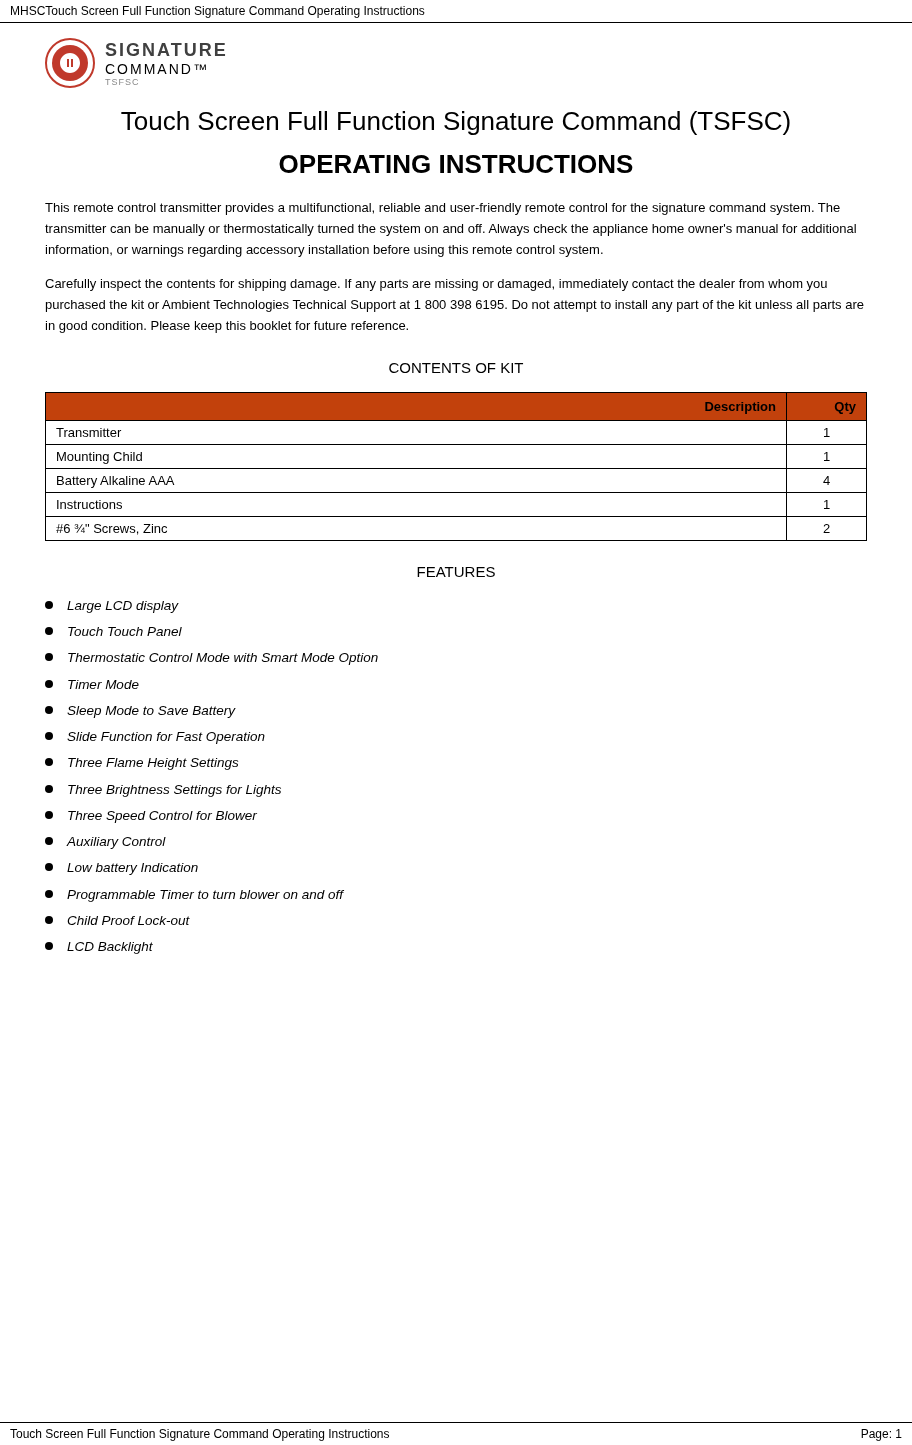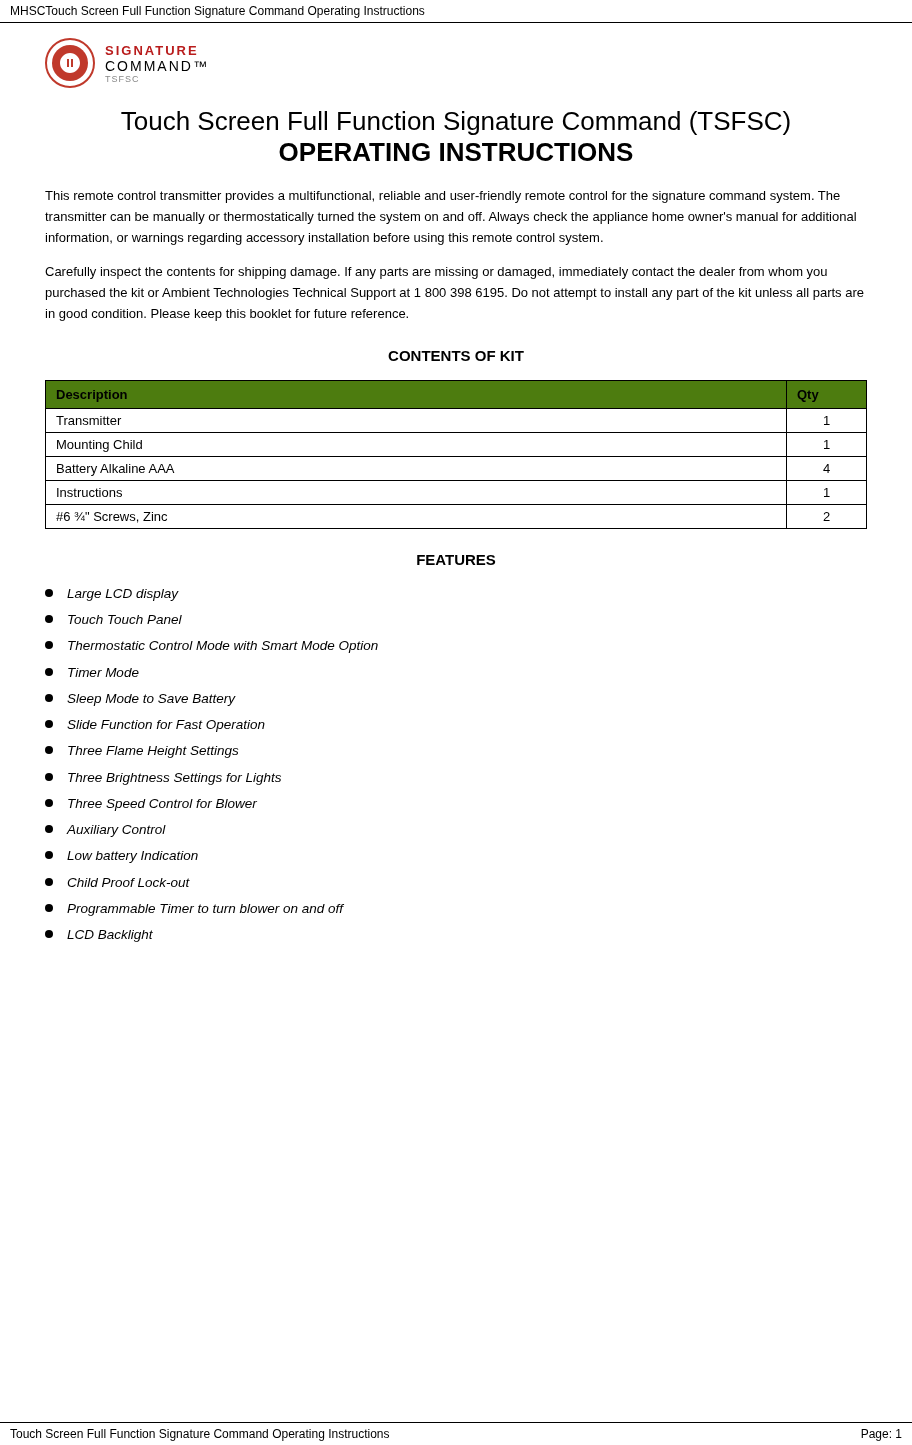--- a/index.html
+++ b/index.html
@@ -76,80 +76,80 @@
       height: 24px;
     }
 
     .logo-text-block {
       display: flex;
       flex-direction: column;
       justify-content: center;
     }
 
     .logo-text-signature {
-      font-size: 13px;
+      font-size: 18px;
       font-weight: bold;
       letter-spacing: 2px;
-      color: #b91c1c;
+      color: #404040;
     }
 
     .logo-text-command {
       font-size: 14px;
       letter-spacing: 2px;
       color: #000;
     }
 
     .logo-text-system {
       font-size: 9px;
       color: #888;
       letter-spacing: 1px;
     }
 
     .main-title {
       text-align: center;
       font-size: 26px;
       font-weight: normal;
-      margin-bottom: 0;
+      margin-bottom: 12px;
       font-family: Arial, sans-serif;
     }
 
     .main-subtitle {
       text-align: center;
       font-size: 26px;
       font-weight: bold;
       margin-bottom: 18px;
       font-family: Arial, sans-serif;
     }
 
     .intro-text {
       font-size: 13px;
       line-height: 1.6;
       margin-bottom: 14px;
       text-align: left;
     }
 
     .section-title {
       text-align: center;
-      font-weight: bold;
+      font-weight: normal;
       font-size: 15px;
       margin: 22px 0 16px 0;
     }
 
     .kit-table {
       width: 100%;
       border-collapse: collapse;
       margin-bottom: 10px;
     }
 
     .kit-table th {
       border: 1.5px solid #000;
       padding: 6px 10px;
-      text-align: left;
+      text-align: right;
       font-weight: bold;
-      background: #4d7c0f;
+      background: #c2410c;
     }
 
     .kit-table td {
       border: 1.5px solid #000;
       padding: 4px 10px;
       font-size: 13px;
     }
 
     .kit-table td.qty {
       text-align: center;
@@ -292,25 +292,25 @@
         <li>
           <span class="bullet"></span>
           <span>Auxiliary Control</span>
         </li>
         <li>
           <span class="bullet"></span>
           <span>Low battery Indication</span>
         </li>
         <li>
           <span class="bullet"></span>
+          <span>Programmable Timer to turn blower on and off</span>
+        </li>
+        <li>
+          <span class="bullet"></span>
           <span>Child Proof Lock-out</span>
-        </li>
-        <li>
-          <span class="bullet"></span>
-          <span>Programmable Timer to turn blower on and off</span>
         </li>
         <li>
           <span class="bullet"></span>
           <span>LCD Backlight</span>
         </li>
       </ul>
   </div>
 
 </div>
 

